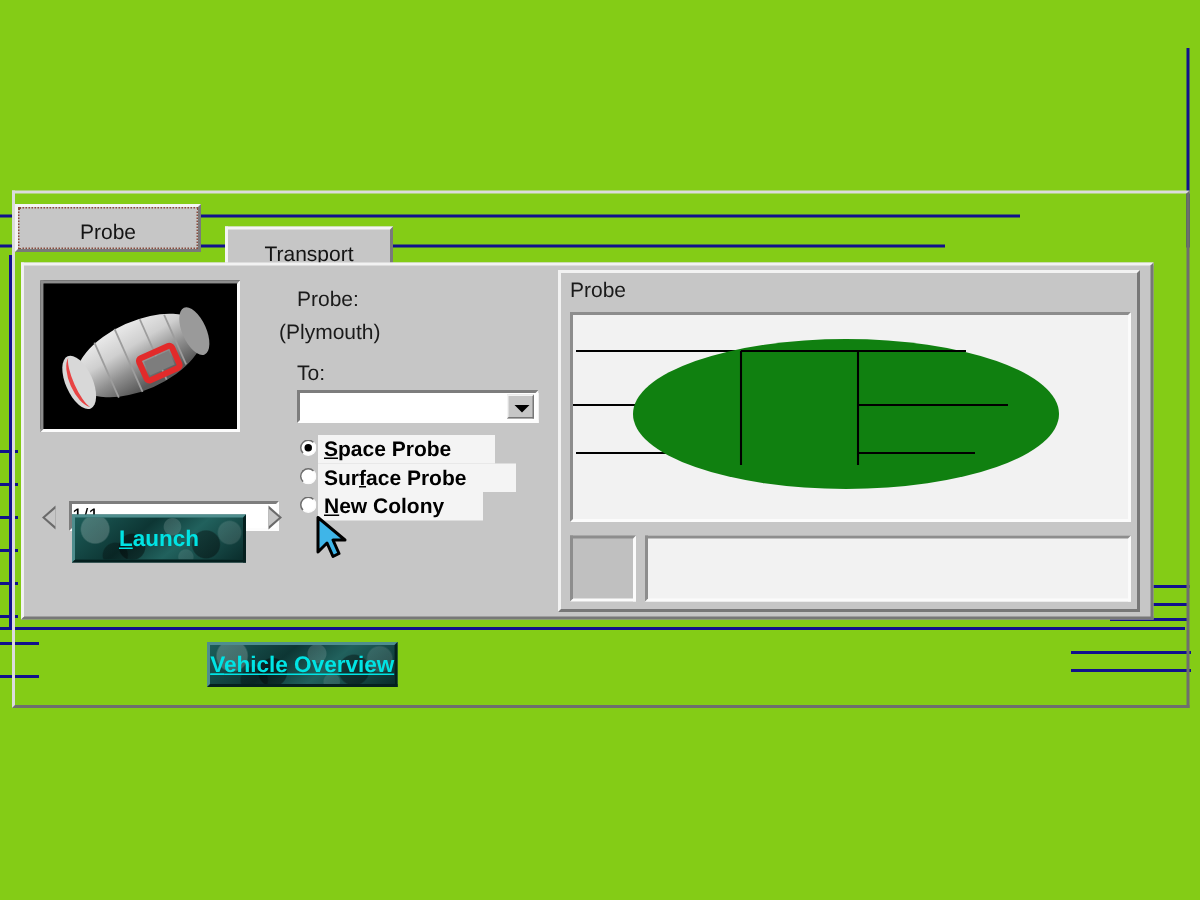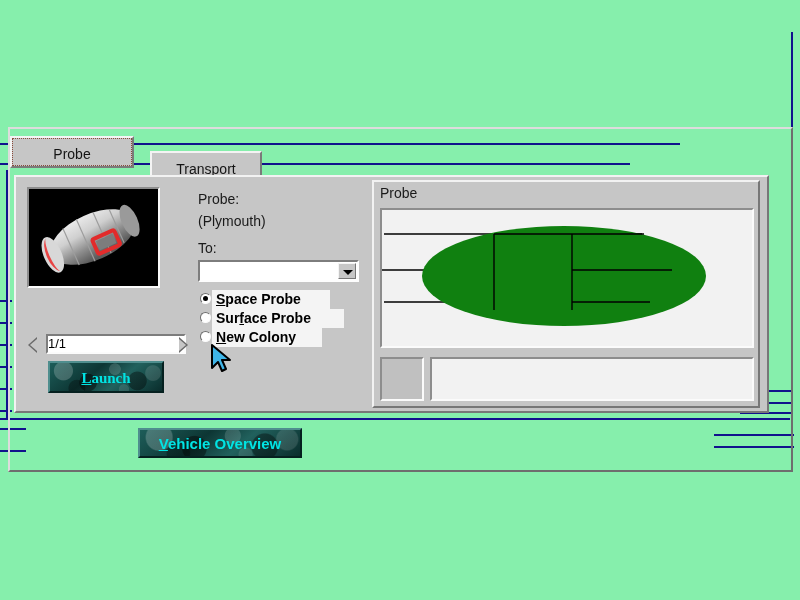--- a/index.html
+++ b/index.html
@@ -3,21 +3,21 @@
 <meta charset="utf-8">
 <title>Probe Launch Dialog</title>
 <style>
   html,body{margin:0;padding:0;}
   body{
     width:800px;height:600px;overflow:hidden;
     background:#000000;
     font-family:"Liberation Sans","DejaVu Sans",sans-serif;
     -webkit-font-smoothing:none;
   }
-  #screen{position:relative;width:800px;height:600px;background:#86efac;overflow:hidden;}
+  #screen{position:relative;width:800px;height:600px;background:#84cc16;overflow:hidden;}
 
   
   .scanline{position:absolute;height:2px;background:#11118c;}
   .vline{position:absolute;width:2px;background:#11118c;}
 
   
   #app-window{
     position:absolute;left:8px;top:127px;width:781px;height:341px;
     border-top:2px solid #dcdcdc;border-left:2px solid #dcdcdc;
     border-right:2px solid #6e6e6e;border-bottom:2px solid #6e6e6e;
@@ -52,21 +52,21 @@
     position:absolute;left:11px;top:10px;width:133px;height:101px;
     border-top:2px solid #8d8d8d;border-left:2px solid #8d8d8d;
     border-right:2px solid #fbfbfb;border-bottom:2px solid #fbfbfb;
     background:#000;box-sizing:border-box;overflow:hidden;
   }
   #thumb-canvas{position:absolute;inset:0;}
 
   
   .lbl{position:absolute;color:#1a1a1a;font-size:14px;white-space:nowrap;}
   #lbl-colony{left:182px;top:14px;}
-  #val-colony{left:182px;top:36px;}
+  #val-colony{left:170px;top:36px;}
   #lbl-to{left:182px;top:63px;}
 
   
   #combo{
     position:absolute;left:182px;top:83px;width:161px;height:22px;
     background:#ffffff;
     border-top:2px solid #7d7d7d;border-left:2px solid #7d7d7d;
     border-right:2px solid #fdfdfd;border-bottom:2px solid #fdfdfd;
     box-sizing:border-box;
   }
@@ -148,23 +148,23 @@
       radial-gradient(circle at 12% 28%, rgba(255,255,255,.20) 0 9%, transparent 10%),
       radial-gradient(circle at 34% 70%, rgba(0,0,0,.42) 0 11%, transparent 12%),
       radial-gradient(circle at 58% 22%, rgba(255,255,255,.14) 0 8%, transparent 9%),
       radial-gradient(circle at 78% 64%, rgba(0,0,0,.38) 0 10%, transparent 11%),
       radial-gradient(circle at 92% 36%, rgba(255,255,255,.12) 0 7%, transparent 8%),
       radial-gradient(circle at 24% 90%, rgba(0,0,0,.3) 0 9%, transparent 10%),
       radial-gradient(circle at 66% 94%, rgba(255,255,255,.1) 0 6%, transparent 7%),
       linear-gradient(140deg,#1d5d59 0%,#0d3634 38%,#21615d 62%,#0a2d2c 100%);
   }
   .stone u{text-decoration:underline;}
-  #btn-launch{left:48px;top:361px;width:116px;height:32px;line-height:30px;font-family:Liberation Serif, serif;}
+  #btn-launch{left:48px;top:343px;width:116px;height:32px;line-height:30px;}
   #btn-close{left:18px;top:428px;width:110px;height:30px;line-height:28px;}
-  #btn-overview{left:138px;top:428px;width:164px;height:30px;line-height:28px;}
+  #btn-overview{left:138px;top:428px;width:127px;height:30px;line-height:28px;text-decoration:underline;}
 
   
   #probe-group{
     position:absolute;left:372px;top:180px;width:388px;height:228px;
     background:#c6c6c6;
     border-top:2px solid #f2f2f2;border-left:2px solid #f2f2f2;
     border-right:2px solid #777;border-bottom:2px solid #777;
     box-sizing:border-box;
   }
   #probe-group-title{

